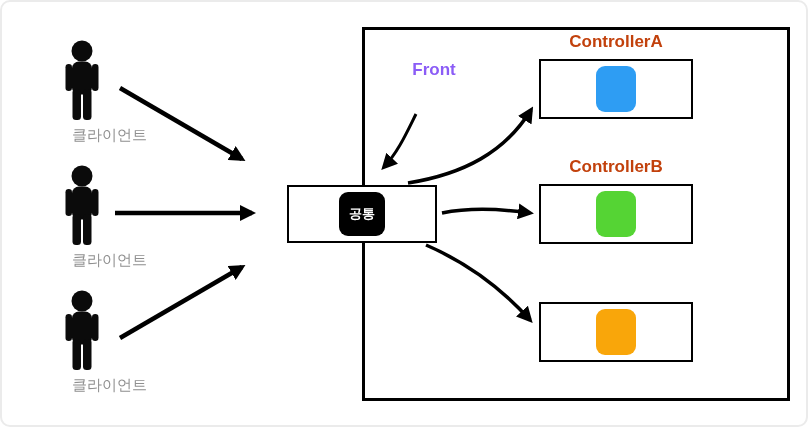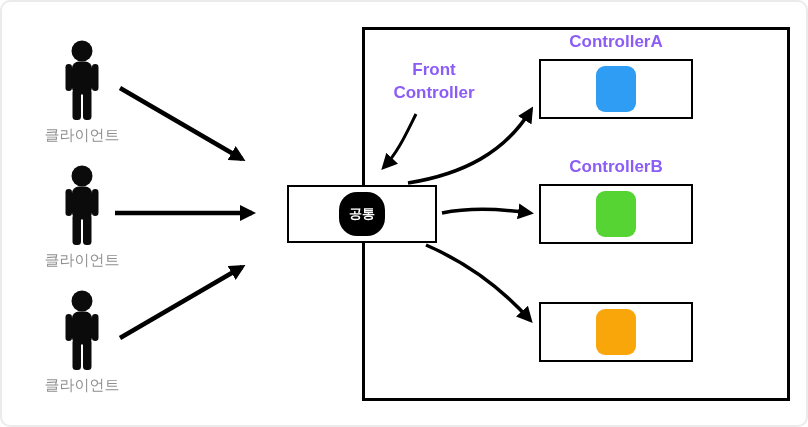--- a/index.html
+++ b/index.html
@@ -8,40 +8,40 @@
     border:2px solid #ebebeb;border-radius:10px;background:#fff;overflow:hidden;
     font-family:"Liberation Sans","DejaVu Sans",sans-serif;
   }
   .layer{position:absolute;left:0;top:0;width:808px;height:427px;}
   .big-box{
     position:absolute;left:360px;top:25px;width:428px;height:374px;
     border:3px solid #000;box-sizing:border-box;background:transparent;z-index:1;
   }
   svg.arrows{z-index:2;pointer-events:none;}
   .client-label{
-    position:absolute;width:130px;left:15px;text-align:center;
+    position:absolute;width:130px;left:15px;text-align:right;
     font-size:15px;color:#8f8f8f;z-index:3;
   }
   .hub-box{
     position:absolute;left:285px;top:183px;width:150px;height:58px;
     background:#fff;border:2px solid #000;box-sizing:border-box;z-index:3;
     display:flex;align-items:center;justify-content:center;
   }
   .hub-badge{
-    width:46px;height:44px;border-radius:18px;background:#000;color:#fff;
+    width:46px;height:44px;border-radius:9px;background:#000;color:#fff;
     display:flex;align-items:center;justify-content:center;
     font-size:13px;font-weight:bold;
   }
   .fc-label{
     position:absolute;left:372px;top:57px;width:120px;text-align:center;
     font-size:17px;font-weight:bold;color:#8b5cf6;line-height:1.35;z-index:3;
   }
   .ctl-title{
     position:absolute;left:537px;width:154px;text-align:center;
-    font-size:17px;font-weight:bold;color:#8b5cf6;z-index:3;
+    font-size:17px;font-weight:bold;color:#c2410c;z-index:3;
   }
   .ctl-box{
     position:absolute;left:537px;width:154px;height:60px;background:#fff;
     border:2px solid #000;box-sizing:border-box;z-index:3;
     display:flex;align-items:center;justify-content:center;
   }
   .ctl-badge{width:40px;height:46px;border-radius:9px;}
 </style>
 </head>
 <body>
@@ -79,21 +79,20 @@
     <path d="M440,211 C470,205 500,207 528,211" stroke="#000" stroke-width="3.5" fill="none" marker-end="url(#ah)"></path>
     <path d="M424,243 C468,262 501,288 528,318" stroke="#000" stroke-width="3.5" fill="none" marker-end="url(#ah)"></path>
   </svg>
 
   <div class="client-label" style="top:124px;">클라이언트</div>
   <div class="client-label" style="top:249px;">클라이언트</div>
   <div class="client-label" style="top:374px;">클라이언트</div>
 
   <div class="fc-label">
     <div>Front</div>
-    <div>Controller</div>
   </div>
 
   <div class="hub-box">
     <div class="hub-badge">공통</div>
   </div>
 
   <div class="ctl-title" style="top:30px;">ControllerA</div>
   <div class="ctl-box" style="top:57px;">
     <div class="ctl-badge" style="background: rgb(46, 157, 243);"></div>
   </div>

